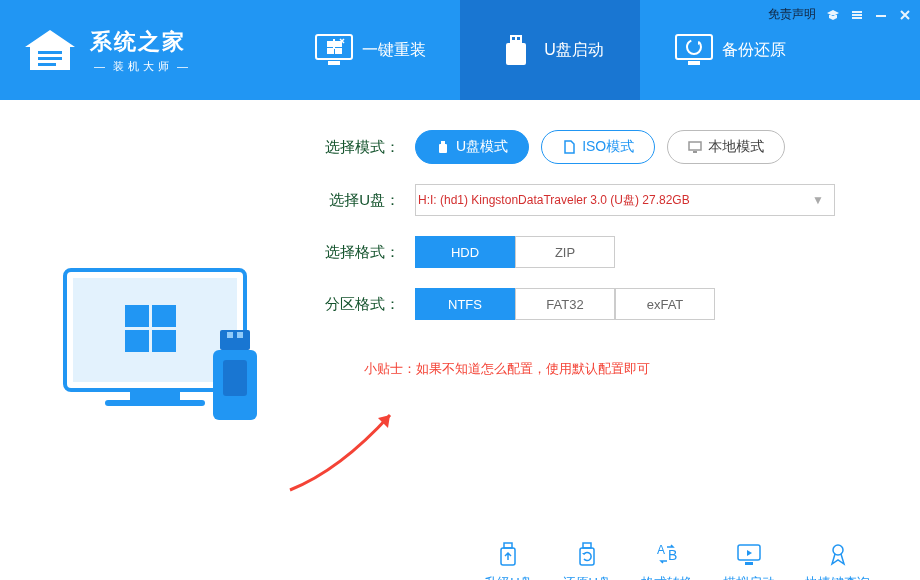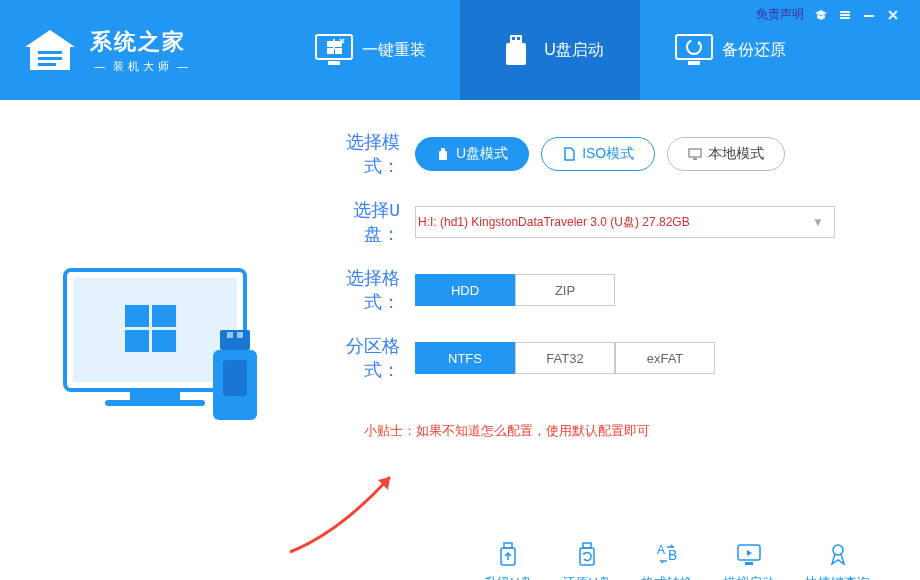--- a/index.html
+++ b/index.html
@@ -12,30 +12,30 @@
 .logo-title { font-size: 22px; font-weight: bold; letter-spacing: 2px; }
 .logo-sub { font-size: 11px; letter-spacing: 4px; margin-top: 2px; text-align: center; }
 .logo-sub::before, .logo-sub::after { content: "—"; margin: 0 4px; }
 
 .tabs { display: flex; height: 100%; }
 .tab { width: 180px; display: flex; flex-direction: row; align-items: center; justify-content: center; color: #fff; cursor: pointer; gap: 8px; }
 .tab.active { background: #1976d2; }
 .tab-label { font-size: 16px; }
 .tab-icon { width: 40px; height: 34px; }
 
-.window-controls { position: absolute; top: 6px; right: 20px; display: flex; gap: 10px; align-items: center; color: #4c1d95; font-size: 12px; }
+.window-controls { position: absolute; top: 6px; right: 8px; display: flex; gap: 10px; align-items: center; color: #0f172a; font-size: 12px; }
 .window-controls > * { cursor: pointer; opacity: 0.9; }
 .wc-icon { width: 14px; height: 14px; display: inline-flex; align-items: center; justify-content: center; }
 
 .main { display: flex; height: 440px; padding: 30px 40px 10px 40px; }
 .illustration { width: 260px; display: flex; align-items: center; justify-content: center; margin-top: 40px; }
 
 .config { flex: 1; padding-left: 20px; }
 .row { display: flex; align-items: center; margin-bottom: 20px; }
-.row-label { width: 80px; font-size: 18px; color: #3b82f6; text-align: right; margin-right: 15px; font-family: Liberation Mono, monospace; }
+.row-label { width: 80px; font-size: 15px; color: #14532d; text-align: right; margin-right: 15px; }
 
 .mode-btn { height: 34px; padding: 0 20px; border-radius: 17px; border: 1.5px solid #2196f3; color: #2196f3; font-size: 14px; display: inline-flex; align-items: center; gap: 6px; margin-right: 12px; cursor: pointer; background: #fff; }
 .mode-btn.selected { background: #2196f3; color: #fff; }
 .mode-btn.gray { border-color: #bbb; color: #404040; }
 .mode-icon { width: 14px; height: 14px; display: inline-flex; }
 
 .dropdown { flex: 1; max-width: 420px; height: 32px; border: 1px solid #ccc; display: flex; align-items: center; padding: 0 2px; font-size: 12px; color: #d32f2f; font-family: "SimSun", monospace; position: relative; cursor: pointer; }
 .dropdown-arrow { position: absolute; right: 10px; color: #aaa; }
 
 .fmt-btn { width: 100px; height: 32px; border: 1px solid #ccc; background: #fff; color: #666; font-size: 13px; cursor: pointer; }

